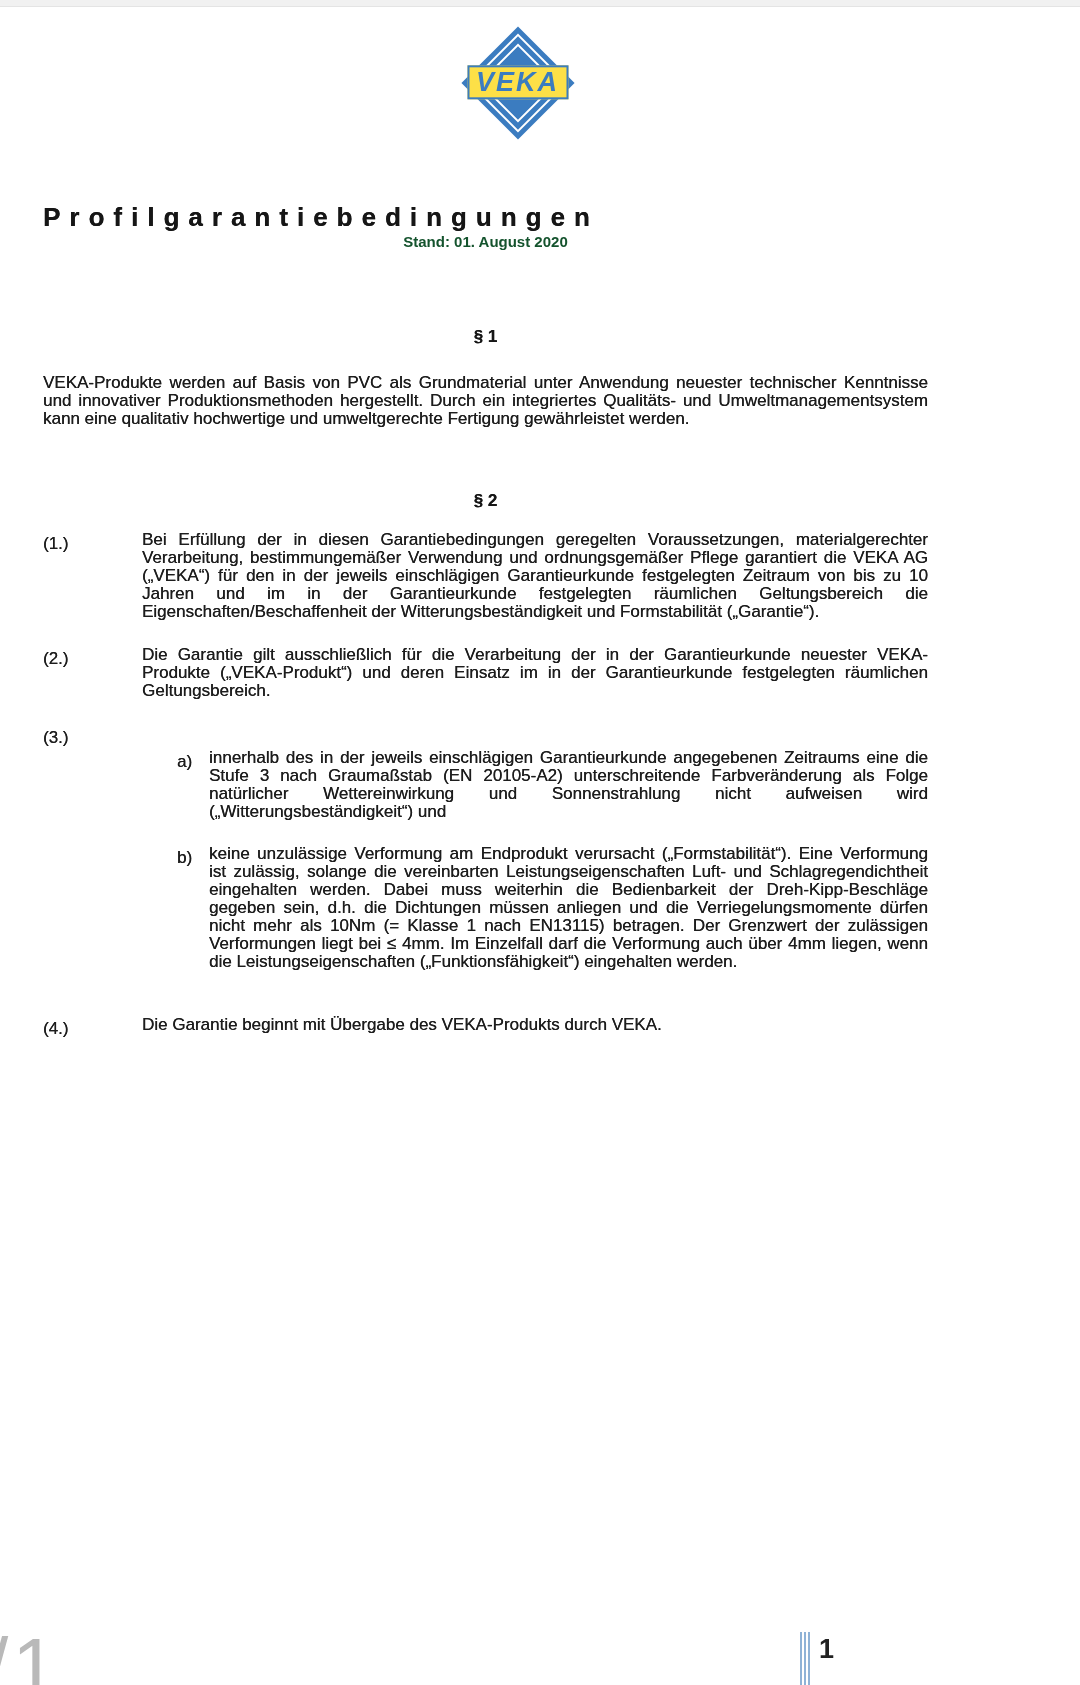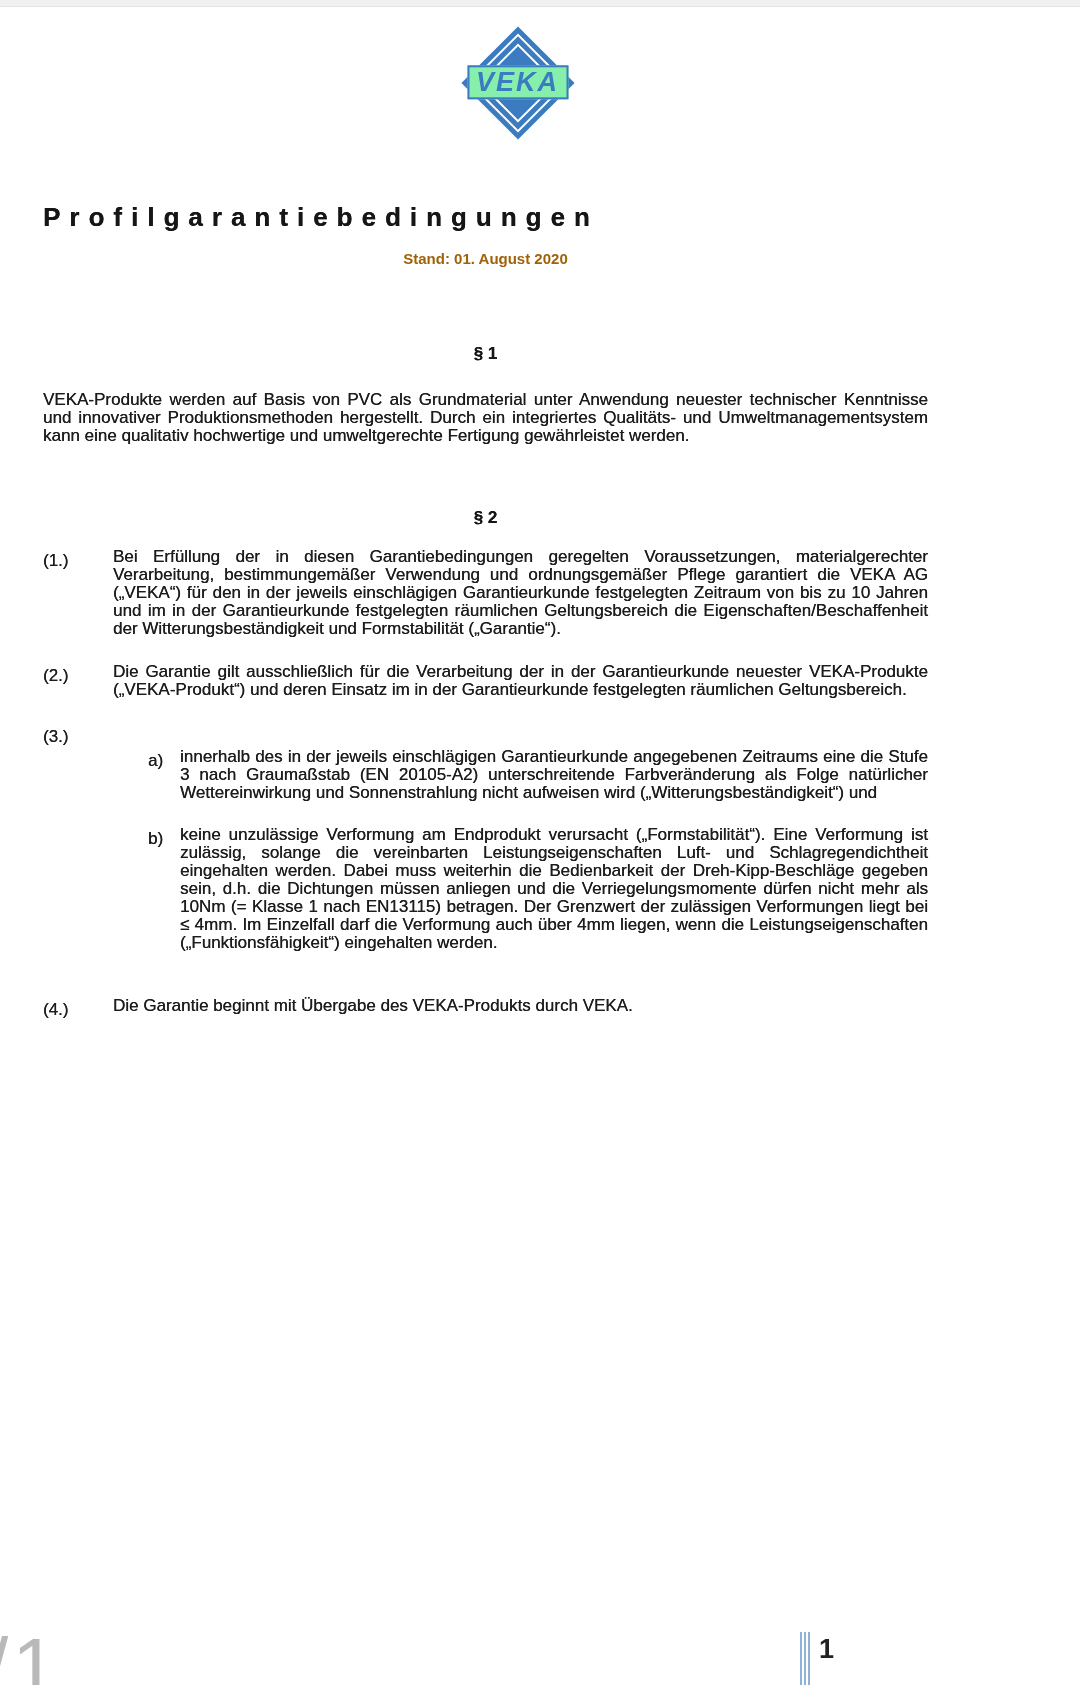--- a/index.html
+++ b/index.html
@@ -25,56 +25,56 @@
     position:absolute; left:50%; top:50%;
     width:80px; height:80px;
     transform:translate(-50%,-50%) rotate(45deg);
     background:#3b7cc0;
   }
   .diamond .ring1 { position:absolute; inset:5px;  border:2px solid #ffffff; }
   .diamond .ring2 { position:absolute; inset:12px; border:2px solid #ffffff; }
   .logo-banner {
     position:absolute; left:50%; top:50%;
     transform:translate(-50%,-52%);
-    background:#86efac; border:2px solid #3b7cc0;
+    background:#fde047; border:2px solid #3b7cc0;
     padding:0 7px; line-height:30px; height:34px;
     display:flex; align-items:center;
   }
   .logo-banner span {
     color:#3b7cc0; font-weight:bold; font-style:italic;
     font-size:27px; letter-spacing:2px;
   }
 
   
   .doc-title {
     margin-top:62px; text-align:left;
     font-size:26px; font-weight:bold; letter-spacing:9px;
     color:#161616; text-shadow:0.2px 0 0 currentColor;
   }
   .dateline {
-    margin-top:17px; text-align:center;
-    font-size:15px; font-weight:bold; color:#a16207;
+    text-align:center;
+    font-size:15px; font-weight:bold; color:#14532d;
   }
   .sec-head { text-align:center; font-weight:bold; font-size:17px;
     line-height:21px; color:#161616; text-shadow:0.2px 0 0 currentColor; }
   .sec-head.s1 { margin-top:76px; }
   .sec-head.s2 { margin-top:62px; }
 
   
   .bodytext {
     font-size:17px; line-height:18px; color:#1d1d1d;
     text-align:justify; text-shadow:0.2px 0 0 currentColor;
   }
   .lead-para { margin-top:27px; }
 
   .items { margin-top:20px; }
   .item { display:flex; margin-bottom:25px; }
   .item .marker { width:70px; flex-shrink:0; font-size:17px; line-height:25px;
     color:#1d1d1d; text-shadow:0.2px 0 0 currentColor; }
-  .item .icol { flex:1; min-width:0; }
+  .item .icol { flex:1; min-width:0;margin-left:29px; }
   .subitem { display:flex; margin-top:24px; margin-left:35px; }
   .subitem .submarker { width:32px; flex-shrink:0; font-size:17px; line-height:25px;
     color:#1d1d1d; text-shadow:0.2px 0 0 currentColor; }
   .item.last { margin-top:45px; }
 
   
   .page-num-wrap {
     position:absolute; left:800px; bottom:0; height:53px;
     display:flex; align-items:flex-start; gap:9px;
   }

